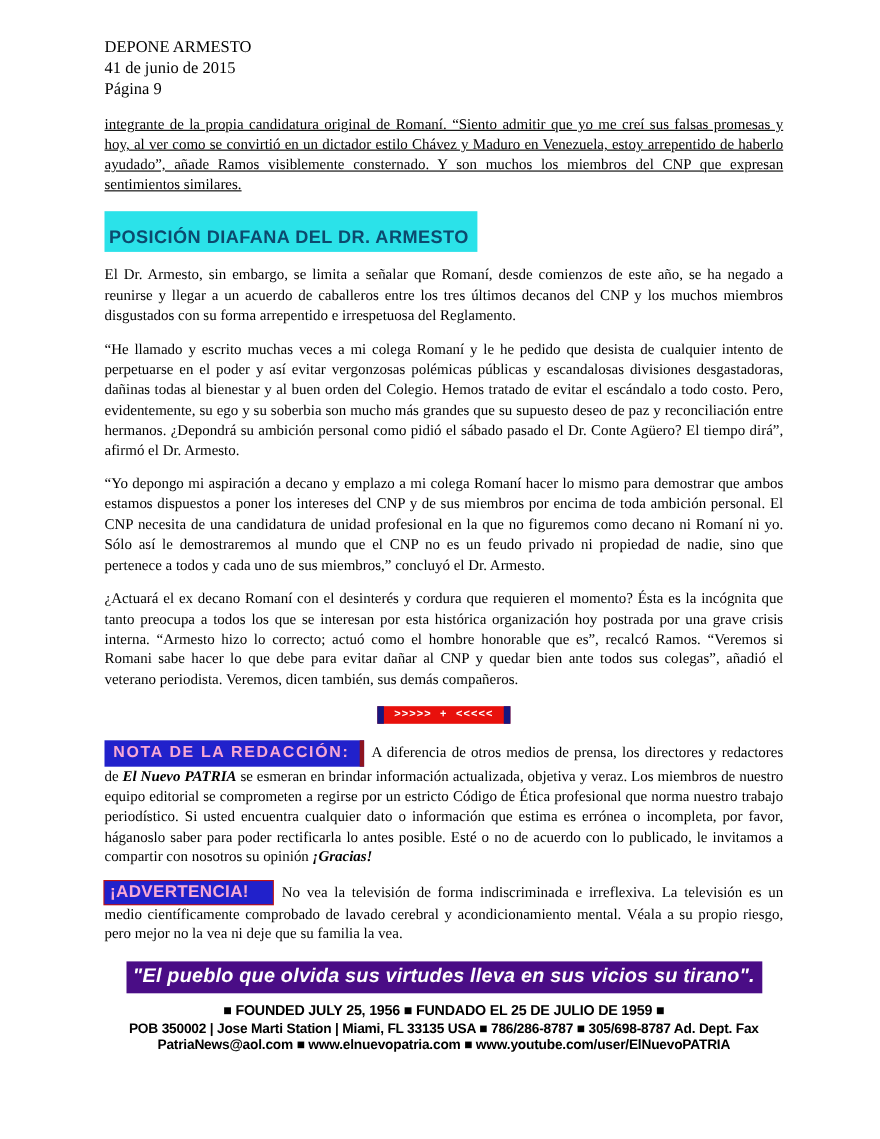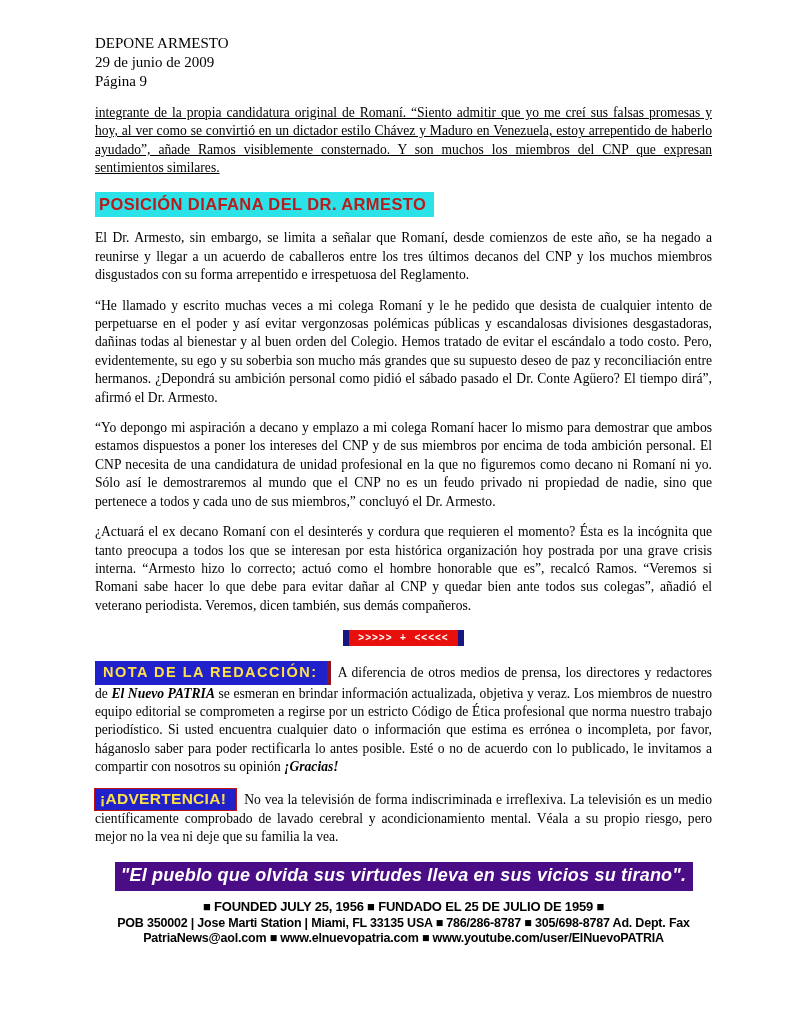--- a/index.html
+++ b/index.html
@@ -14,52 +14,52 @@
   }
   .hdr-line{font-size:15px;line-height:19px;}
   .body-par{
     font-size:13.6px;line-height:18.4px;
     text-align:justify;
     margin:0 0 12px 0;
   }
   .section-heading{margin:14px 0 12px 0;line-height:0;}
   .hl-cyan{
     display:inline-block;
-    background:#2BE2E9;color:#b91c1c;
+    background:#2BE2E9;color:#0c4a6e;
     font-family:"Liberation Sans", sans-serif;
     font-weight:bold;font-size:16.5px;letter-spacing:0.4px;
     line-height:1.2;
-    padding:3px 8px 3px 4px;
+    padding:15px 8px 3px 4px;
   }
   .divider-row{text-align:center;margin:4px 0 15px 0;}
   .divider-badge{
     display:inline-block;
     background:#E8100C;color:#ffffff;
     border-left:6px solid #17177F;border-right:6px solid #17177F;
     font-family:"Liberation Sans", sans-serif;
     font-weight:bold;font-size:10px;letter-spacing:1px;
     padding:2px 9px 3px 9px;
     white-space:pre;
   }
   .badge-blue{
     display:inline-block;
-    background:#2121CB;color:#fde047;
+    background:#2121CB;color:#f9a8d4;
     font-family:"Liberation Sans", sans-serif;
     font-weight:bold;
     vertical-align:baseline;
   }
   .nota-badge{
     font-size:14.5px;letter-spacing:1.5px;
     padding:2px 9px 3px 8px;
     border-right:4px solid #8E1420;
     margin-right:7px;
   }
   .adv-badge{
     font-size:15.5px;letter-spacing:0.3px;
-    padding:1px 10px 2px 5px;
+    padding:1px 22px 2px 5px;
     box-shadow:0 0 0 1px #C11212;
     margin-right:8px;
   }
   .brand{font-weight:bold;font-style:italic;}
   .gracias{font-weight:bold;font-style:italic;}
   .banner{
     background:#4A0D86;
     width:578px;
     margin:15px auto 0 auto;
     text-align:center;
@@ -83,21 +83,21 @@
   .f-address{font-size:12.5px;margin-top:2px;}
   .f-contacts{font-size:12.5px;margin-top:1px;}
 </style>
 </head>
 <body>
 
 <div class="page">
 
   <header>
     <div class="hdr-line">DEPONE ARMESTO</div>
-    <div class="hdr-line">29 de junio de 2009</div>
+    <div class="hdr-line">41 de junio de 2015</div>
     <div class="hdr-line">Página 9</div>
   </header>
 
   <main>
 
     <p class="body-par" style="margin-top:13px;text-decoration:underline;">integrante de la propia candidatura original de Romaní. “Siento admitir que yo me creí sus falsas promesas y hoy, al ver como se convirtió en un dictador estilo Chávez y Maduro en Venezuela, estoy arrepentido de haberlo ayudado”, añade Ramos visiblemente consternado. Y son muchos los miembros del CNP que expresan sentimientos similares.</p>
 
     <h2 class="section-heading"><span class="hl-cyan">POSICIÓN DIAFANA DEL DR. ARMESTO</span></h2>
 
     <p class="body-par">El Dr. Armesto, sin embargo, se limita a señalar que Romaní, desde comienzos de este año, se ha negado a reunirse y llegar a un acuerdo de caballeros entre los tres últimos decanos del CNP y los muchos miembros disgustados con su forma arrepentido e irrespetuosa del Reglamento.</p>

